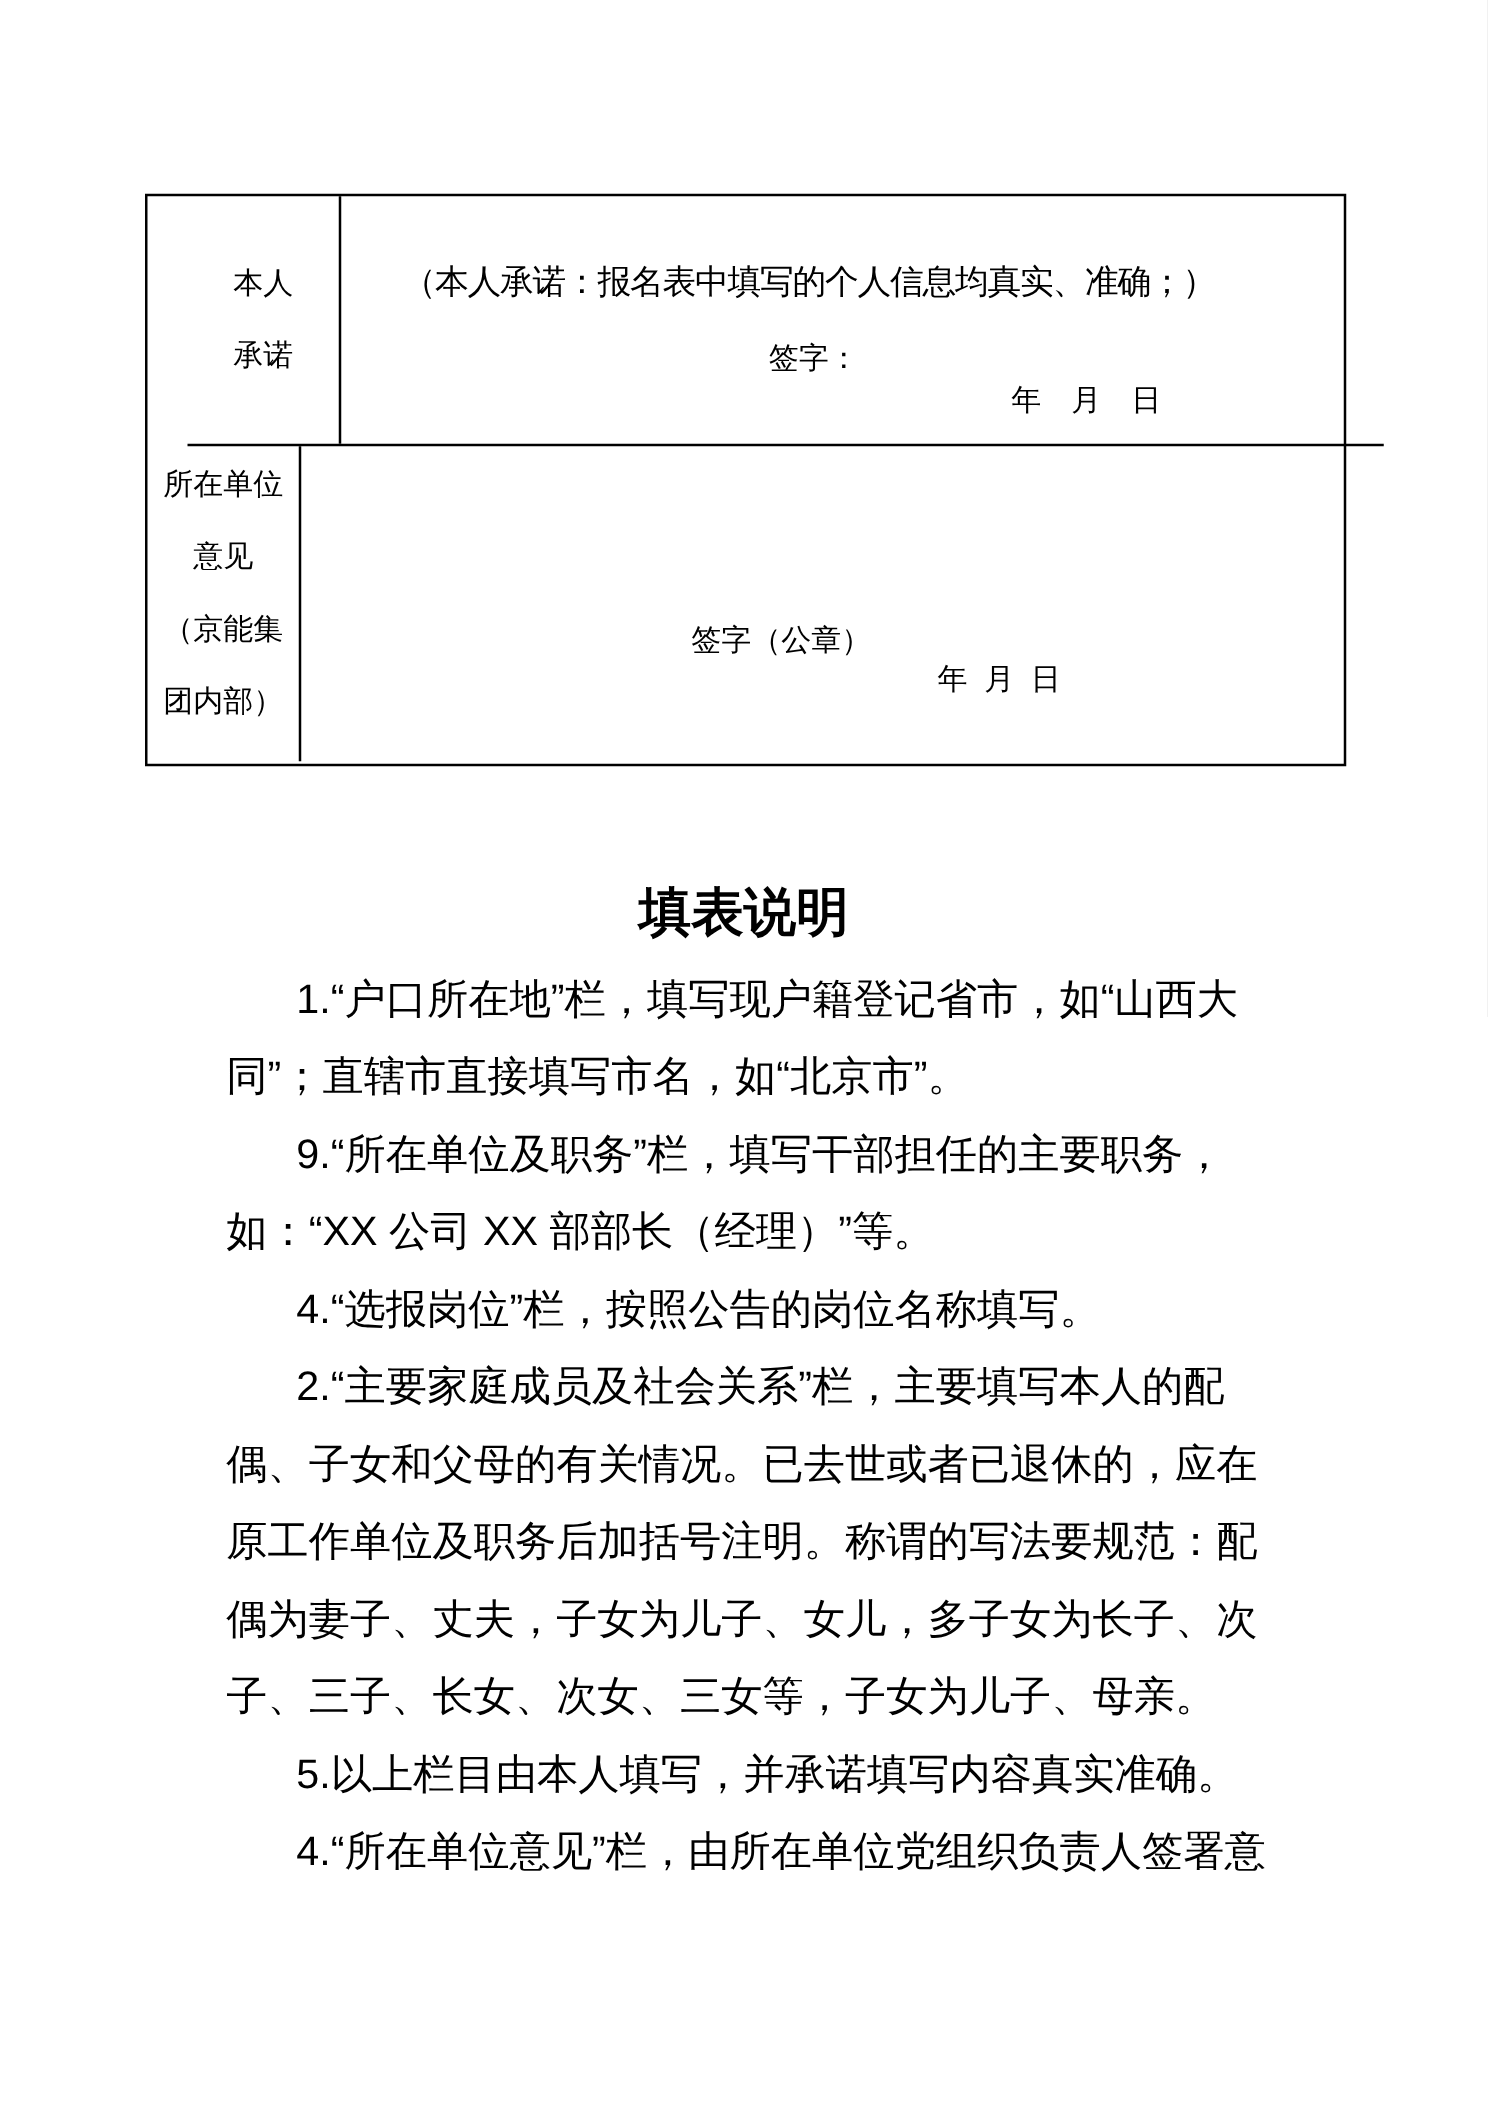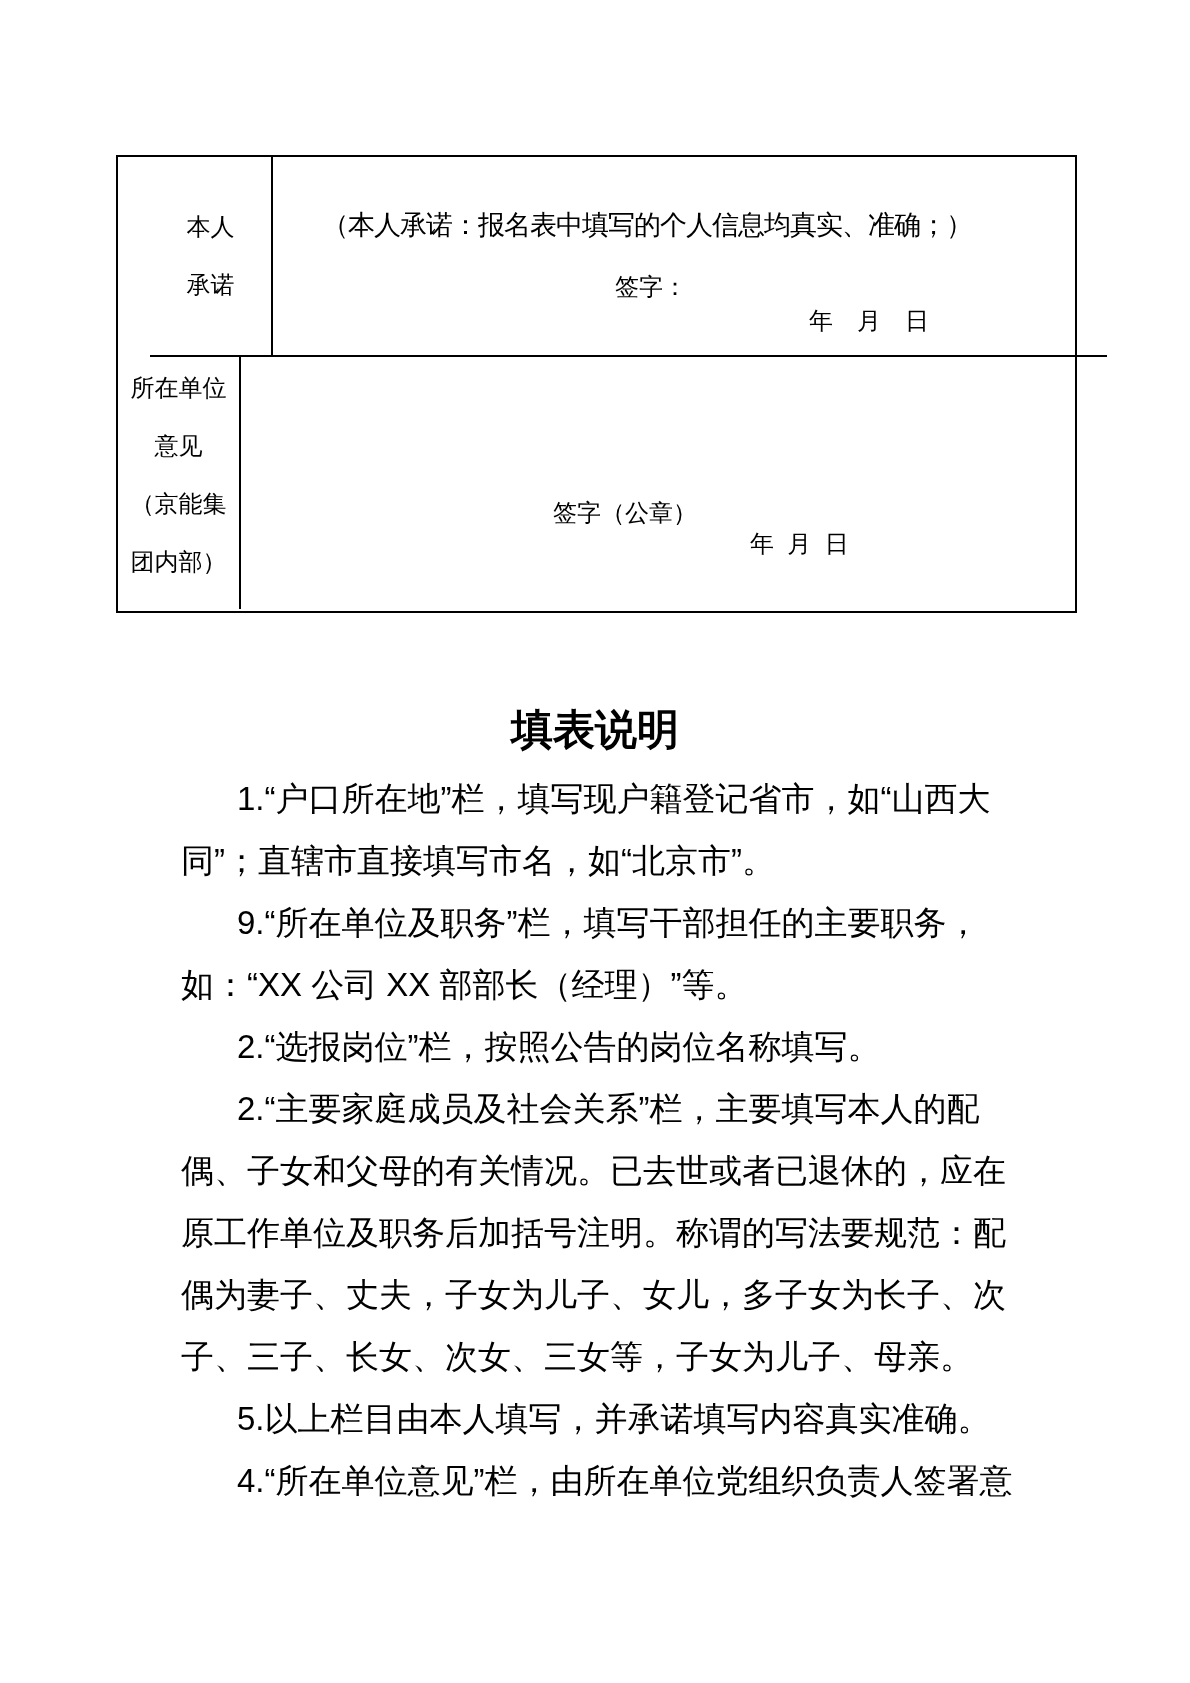--- a/index.html
+++ b/index.html
@@ -110,21 +110,21 @@
 
   </table-region>
 
   <div class="instr-title">填表说明</div>
 
   <div class="instr-lines">
       <div class="instr-line indent">1.“户口所在地”栏，填写现户籍登记省市，如“山西大</div>
       <div class="instr-line">同”；直辖市直接填写市名，如“北京市”。</div>
       <div class="instr-line indent">9.“所在单位及职务”栏，填写干部担任的主要职务，</div>
       <div class="instr-line">如：“XX 公司 XX 部部长（经理）”等。</div>
-      <div class="instr-line indent">2.“选报岗位”栏，按照公告的岗位名称填写。</div>
+      <div class="instr-line indent">4.“选报岗位”栏，按照公告的岗位名称填写。</div>
       <div class="instr-line indent">2.“主要家庭成员及社会关系”栏，主要填写本人的配</div>
       <div class="instr-line">偶、子女和父母的有关情况。已去世或者已退休的，应在</div>
       <div class="instr-line">原工作单位及职务后加括号注明。称谓的写法要规范：配</div>
       <div class="instr-line">偶为妻子、丈夫，子女为儿子、女儿，多子女为长子、次</div>
       <div class="instr-line">子、三子、长女、次女、三女等，子女为儿子、母亲。</div>
       <div class="instr-line indent">5.以上栏目由本人填写，并承诺填写内容真实准确。</div>
       <div class="instr-line indent">4.“所在单位意见”栏，由所在单位党组织负责人签署意</div>
     </div>
 
 </div>

